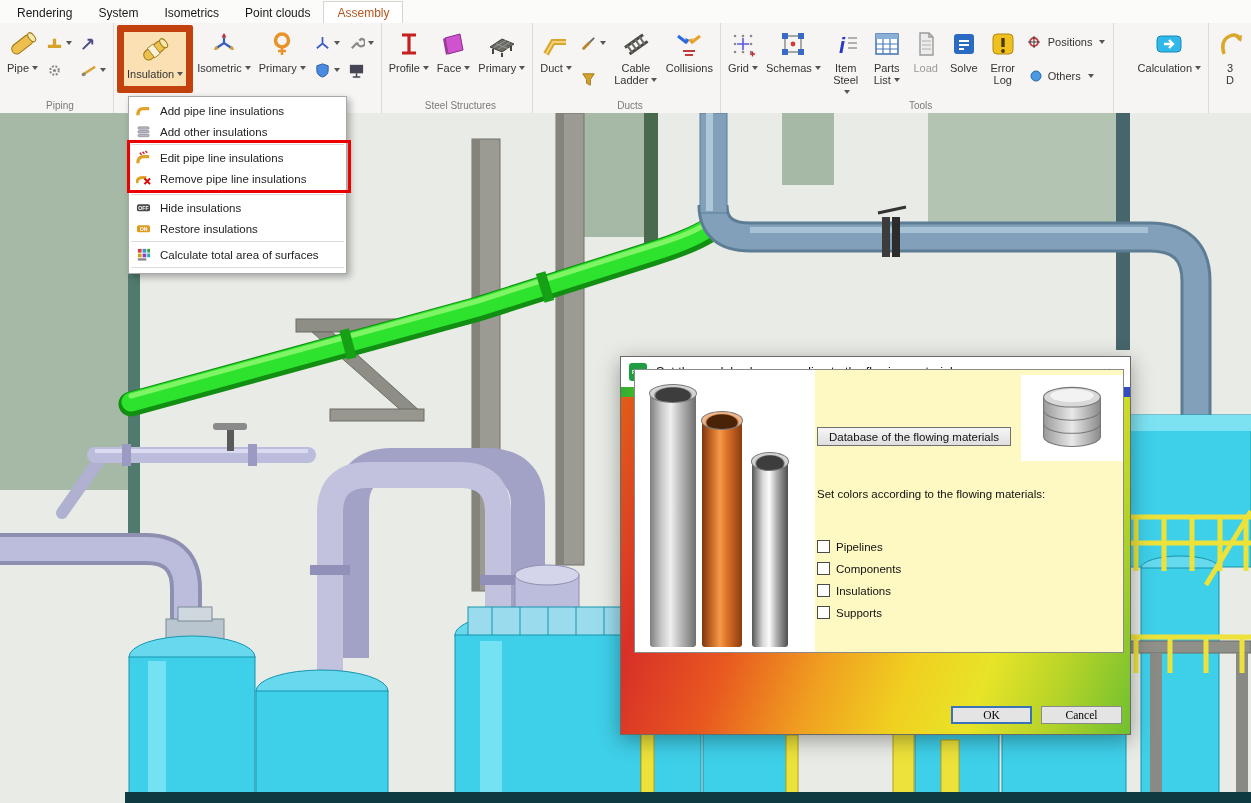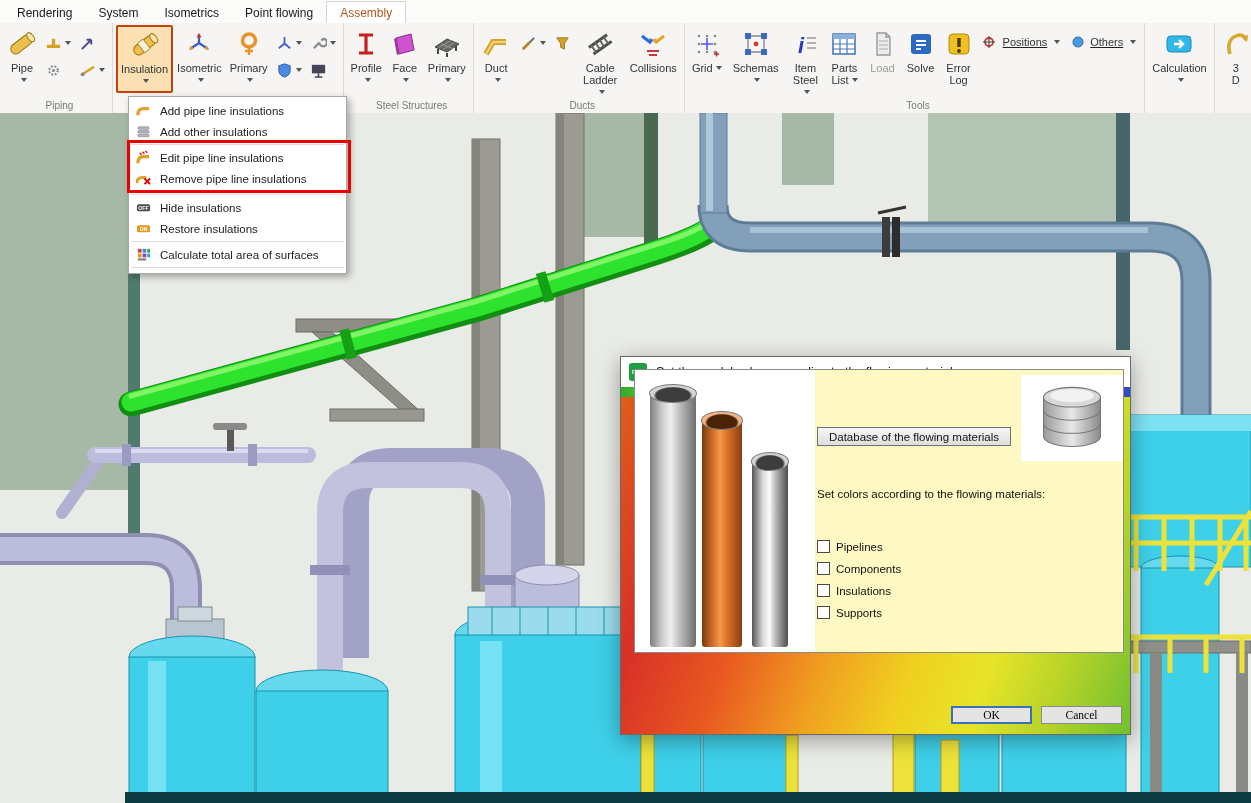--- a/index.html
+++ b/index.html
@@ -16,29 +16,29 @@
 
   
   .ribbon{position:absolute;top:23px;left:0;right:0;height:90px;background:#f6f5f3;
           border-bottom:1px solid #cfccc7;display:flex;align-items:stretch;}
   .rgroup{position:relative;display:flex;align-items:flex-start;border-right:1px solid #ddd9d4;
           padding:2px 3px 14px 3px;}
   .rgroup-label{position:absolute;left:0;right:0;bottom:1px;height:12px;line-height:12px;
                 font-size:10px;color:#7a7a78;text-align:center;white-space:nowrap;margin-left:7px;}
   .rbtn{display:flex;flex-direction:column;align-items:center;padding:3px 3px 1px;height:68px;
         border:1px solid transparent;border-radius:2px;box-sizing:border-box;}
-  .rbtn.active{background:var(--ribbon_active_bg,#fbe0b4);border:2px solid #c2410c;}
+  .rbtn.active{background:var(--ribbon_active_bg,#fbe0b4);border:7px solid #c2410c;}
   .ricon{width:30px;height:30px;display:flex;align-items:center;justify-content:center;flex:none;}
   .ricon svg{width:28px;height:28px;}
   .rlabel{font-size:11px;line-height:12px;text-align:center;color:#333;margin-top:3px;}
   .rbtn.dim .rlabel{color:#9a9a98;}
   .dd{display:inline-block;width:0;height:0;border-left:3.5px solid transparent;
       border-right:3.5px solid transparent;border-top:4px solid #555;margin-left:3px;vertical-align:2px;}
   .sgrid{display:grid;grid-template-columns:auto auto;gap:3px 4px;padding:6px 2px 0;}
-  .scol{display:flex;flex-direction:row;gap:4px;padding:6px 2px 0;text-decoration:underline;}
+  .scol{display:flex;flex-direction:column;gap:12px;padding:6px 2px 0;}
   .sbtn{display:flex;align-items:center;height:22px;padding:1px 2px;border-radius:2px;}
   .sbtn svg{width:17px;height:17px;}
   .srow{display:flex;align-items:center;gap:4px;height:22px;font-size:11px;color:#333;padding:0 3px;}
   .srow svg{width:16px;height:16px;}
   .g-calc{margin-left:auto;}
 
   
   .viewport{position:absolute;top:113px;left:0;width:1251px;height:690px;z-index:1;}
 
   
@@ -95,21 +95,21 @@
 </style>
 </head>
 <body>
 
 <div class="app">
 
   <div class="tabbar">
     <div class="tab">Rendering</div>
     <div class="tab">System</div>
     <div class="tab">Isometrics</div>
-    <div class="tab">Point flowing</div>
+    <div class="tab">Point clouds</div>
     <div class="tab active">Assembly</div>
   </div>
 
   <div class="ribbon">
 
     <div class="rgroup">
       <div class="rbtn">
         <span class="ricon">
           <svg viewBox="0 0 28 28">
               <g transform="rotate(-38 14 14)">

